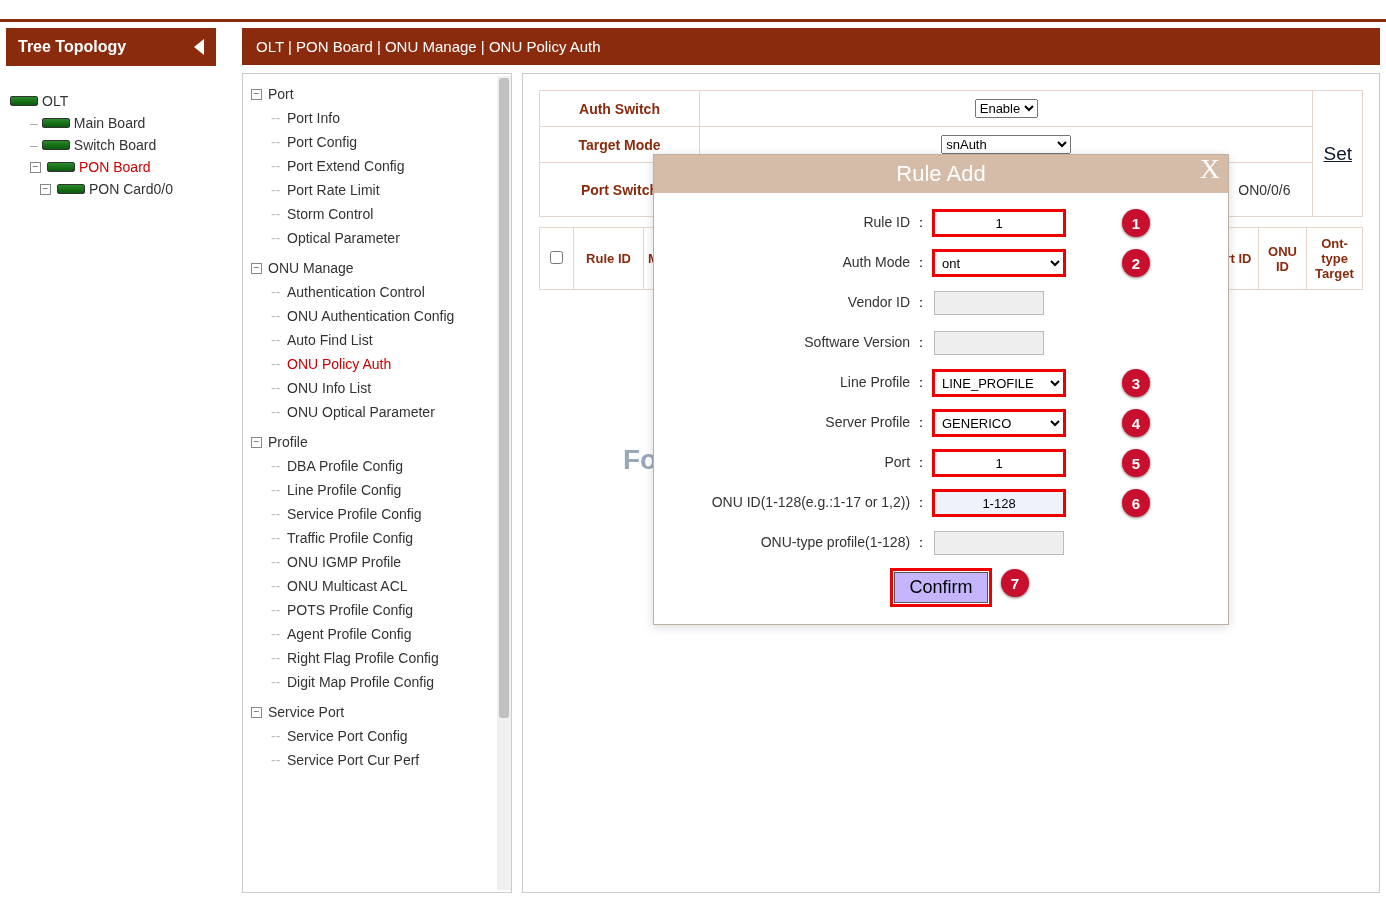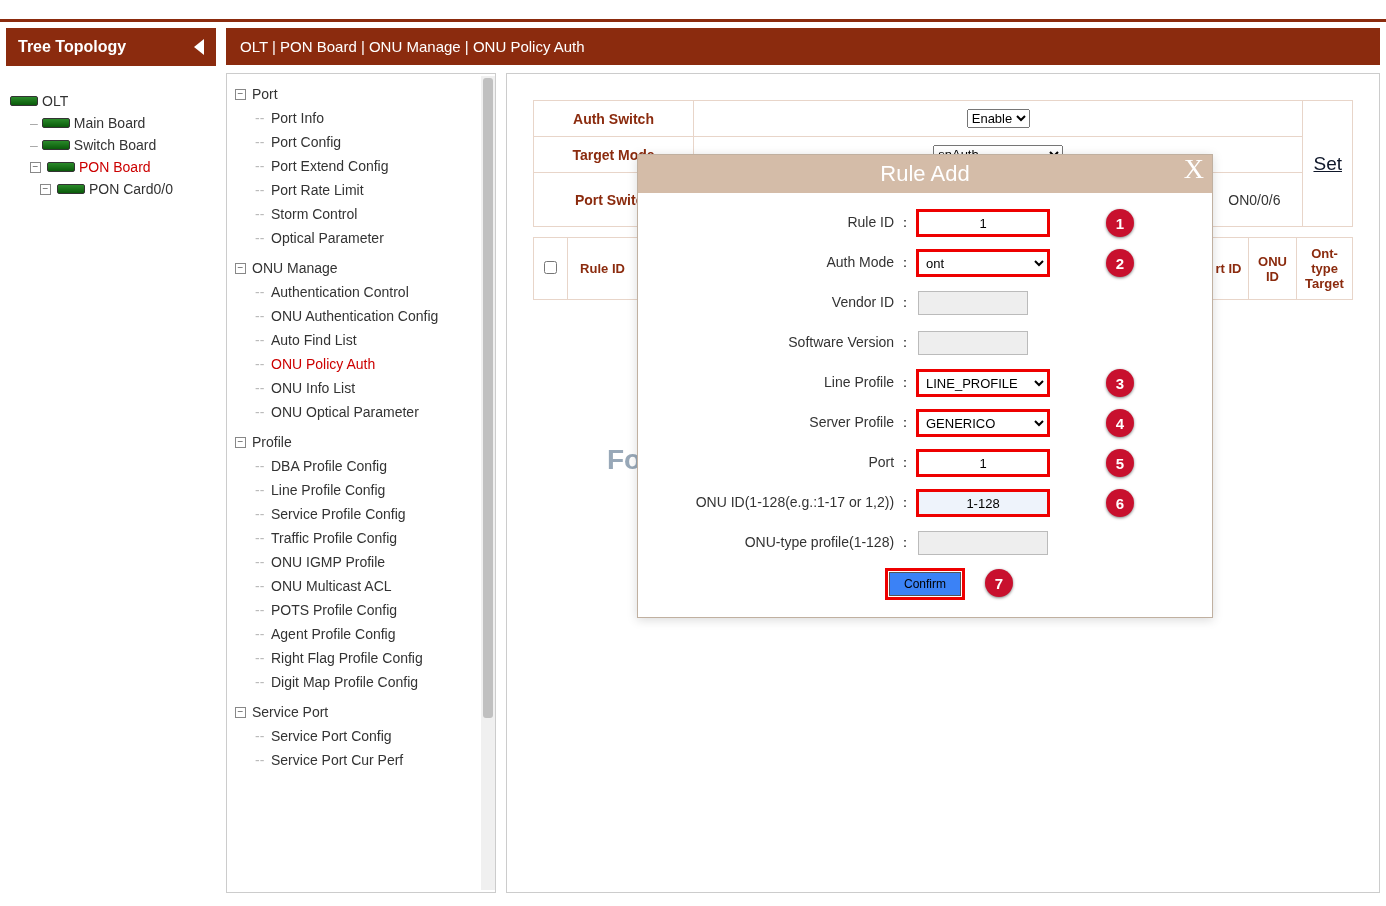--- a/index.html
+++ b/index.html
@@ -1,20 +1,20 @@
 <!DOCTYPE html>
 <html><head>
 <meta charset="utf-8">
 <style>
 * { margin:0; padding:0; box-sizing:border-box; font-family:Arial,sans-serif; }
 body { background:#fff; font-size:14px; color:#333; }
 
 .topbar { height:22px; border-bottom:3px solid #8B2B0E; }
 
-.layout { display:flex; padding:6px 6px 0 6px; gap:10px;justify-content:space-between; }
+.layout { display:flex; padding:6px 6px 0 6px; gap:26px;justify-content:space-between; }
 
 .left-panel { width:210px; }
 .left-header { background:#8B2B0E; color:#fff; font-weight:bold; font-size:16px; padding:10px 12px; display:flex; justify-content:space-between; align-items:center; }
 .collapse-icon { width:0; height:0; border-top:8px solid transparent; border-bottom:8px solid transparent; border-right:10px solid #fff; }
 
 .tree { padding:24px 4px 4px 4px; font-size:14px; }
 .tree-row { display:flex; align-items:center; padding:3px 0; cursor:pointer; }
 .tree-indent-1 { padding-left:20px; }
 .tree-indent-2 { padding-left:30px; }
 .toggle-box { width:11px; height:11px; border:1px solid #888; display:inline-flex; align-items:center; justify-content:center; margin-right:6px; font-size:10px; line-height:1; color:#555; background:#fff; }
@@ -26,21 +26,21 @@
 .breadcrumb { background:#8B2B0E; color:#fff; padding:10px 14px; font-size:15px; }
 .content-area { display:flex; gap:10px; margin-top:8px; height:820px; }
 
 .sub-nav { width:270px; border:1px solid #ccc; padding:8px 0; overflow-y:auto; position:relative; font-size:14px; }
 .nav-group { margin-bottom:6px; }
 .nav-head { display:flex; align-items:center; padding:4px 8px; cursor:pointer; }
 .nav-item { padding:4px 8px 4px 44px; position:relative; cursor:pointer; }
 .nav-item::before { content:"--"; color:#bbb; position:absolute; left:28px; }
 .nav-item.active { color:#c00; }
 
-.main-view { flex:1; border:1px solid #ccc; padding:26px; position:relative; }
+.main-view { flex:1; border:1px solid #ccc; padding:16px; position:relative; }
 
 .settings-tbl { width:100%; border-collapse:collapse; margin-bottom:10px; }
 .settings-tbl td { border:1px solid #e8d5c9; padding:8px 10px; text-align:center; }
 .settings-tbl .lbl { color:#8B2B0E; font-weight:bold; width:160px; }
 .settings-tbl select { font-size:13px; }
 .set-link { color:#0f172a; text-decoration:underline; cursor:pointer; font-size:19px; }
 
 .grid-tbl { width:100%; border-collapse:collapse; }
 .grid-tbl th { border:1px solid #e8d5c9; padding:8px 4px; color:#8B2B0E; font-weight:bold; font-size:13px; }
 
@@ -49,21 +49,21 @@
 .modal-close { position:absolute; right:8px; top:-2px; font-size:28px; cursor:pointer; color:#fff; font-family:serif; }
 .modal-body { padding:18px 20px 20px 20px; }
 .mrow { display:flex; align-items:center; margin-bottom:16px; position:relative; }
 .mlabel { width:260px; text-align:right; padding-right:6px; font-size:14px; }
 .minput { width:130px; height:24px; text-align:center; font-size:13px; border:1px solid #888; background:#fff; }
 .minput:disabled { background:#eee; border:1px solid #bbb; }
 select.minput { text-align:left; padding-left:3px; }
 .hl { outline:3px solid #e00; outline-offset:-1px; }
 .callout { position:absolute; right:58px; width:28px; height:28px; background:#c8102e; border-radius:50%; color:#fff; display:flex; align-items:center; justify-content:center; font-weight:bold; font-size:15px; box-shadow:0 1px 3px rgba(0,0,0,.5); }
 .confirm-row { text-align:center; margin-top:10px; position:relative; }
-.confirm-btn { padding:4px 14px; font-size:12px; cursor:pointer; border:1px solid #555; background:#3b82f6; }
+.confirm-btn { padding:4px 14px; font-size:18px; cursor:pointer; border:1px solid #555; background:#c4b5fd; }
 .confirm-wrap { display:inline-block; outline:3px solid #e00; padding:1px; }
 .callout-7 { position:absolute; left:50%; margin-left:60px; top:-2px; width:28px; height:28px; background:#c8102e; border-radius:50%; color:#fff; display:flex; align-items:center; justify-content:center; font-weight:bold; font-size:15px; box-shadow:0 1px 3px rgba(0,0,0,.5); }
 
 .watermark { position:absolute; top:370px; left:100px; font-size:28px; font-weight:bold; color:#a8b8c8; display:flex; align-items:flex-end; pointer-events:none; }
 .watermark .f { color:#98a8b8; }
 .watermark .isp { color:#5aa0d8; position:relative; }
 .wifi { position:absolute; top:-10px; left:-3px; width:16px; height:10px; }
 .wifi::before,.wifi::after { content:""; position:absolute; border:2px solid #b0c8e0; border-bottom:none; border-left:none; border-right:none; border-radius:50%; }
 .wifi::before { width:12px; height:8px; left:2px; top:0; }
 .wifi::after { width:6px; height:4px; left:5px; top:4px; }

